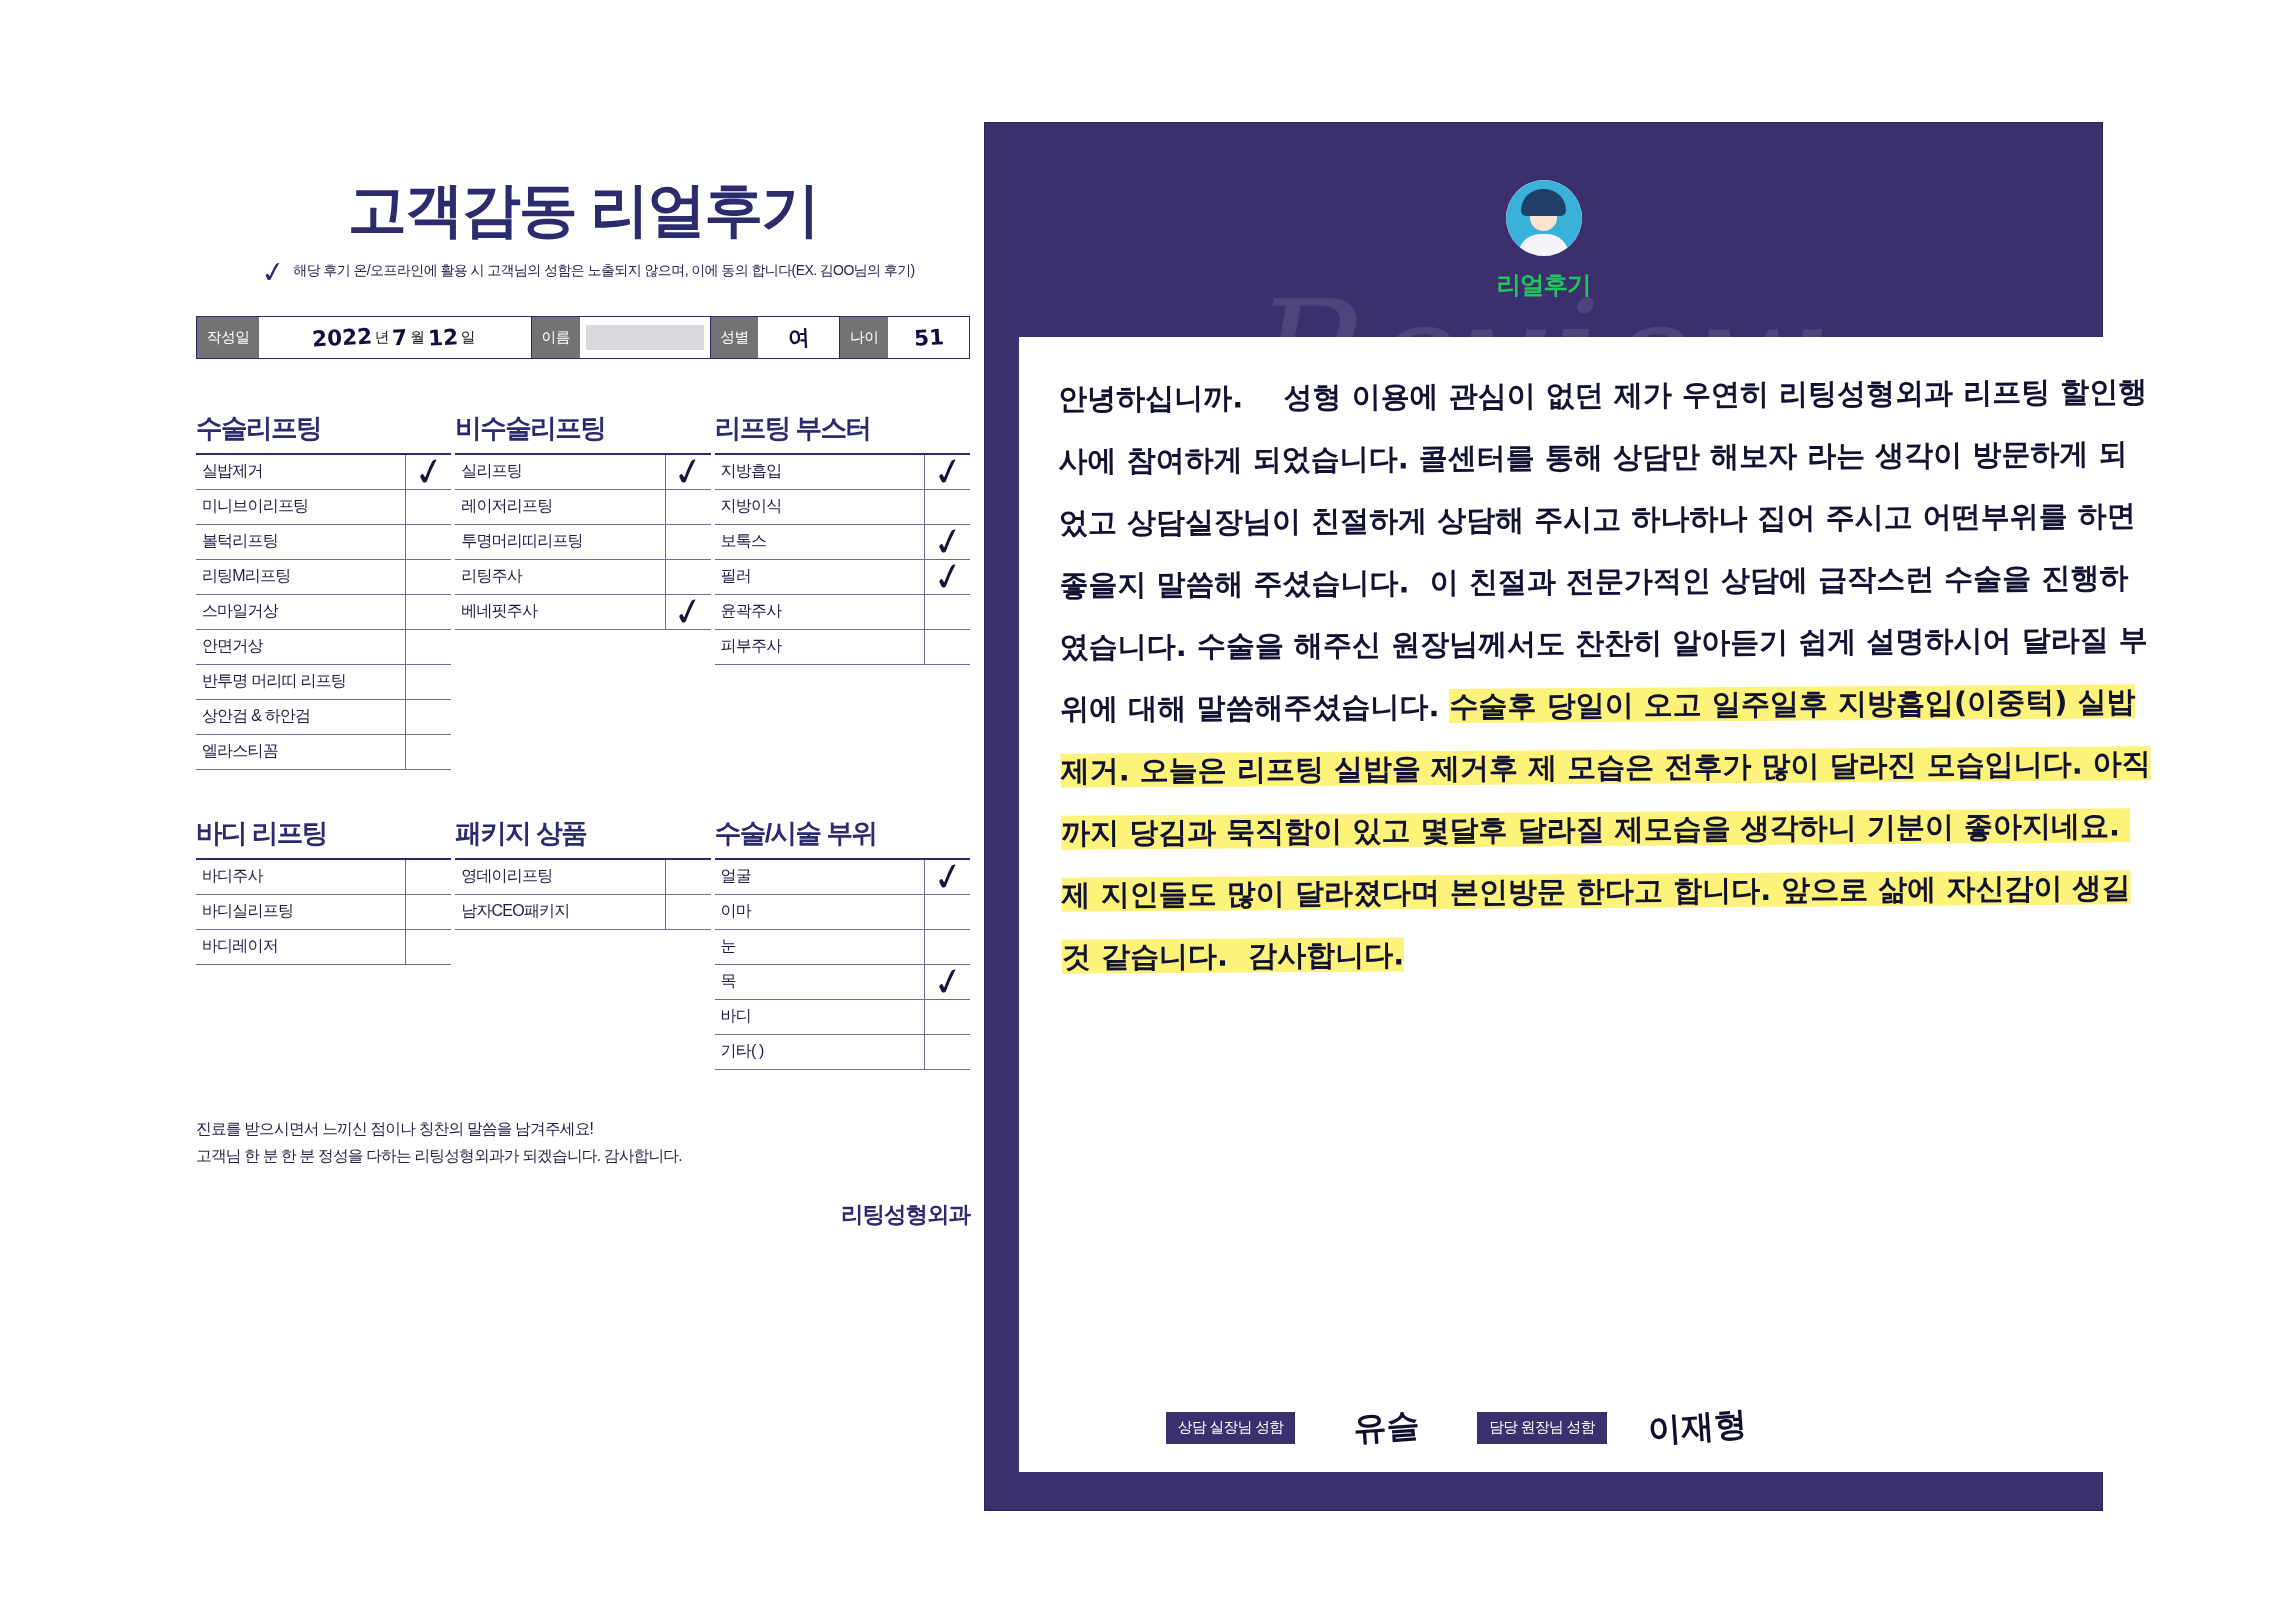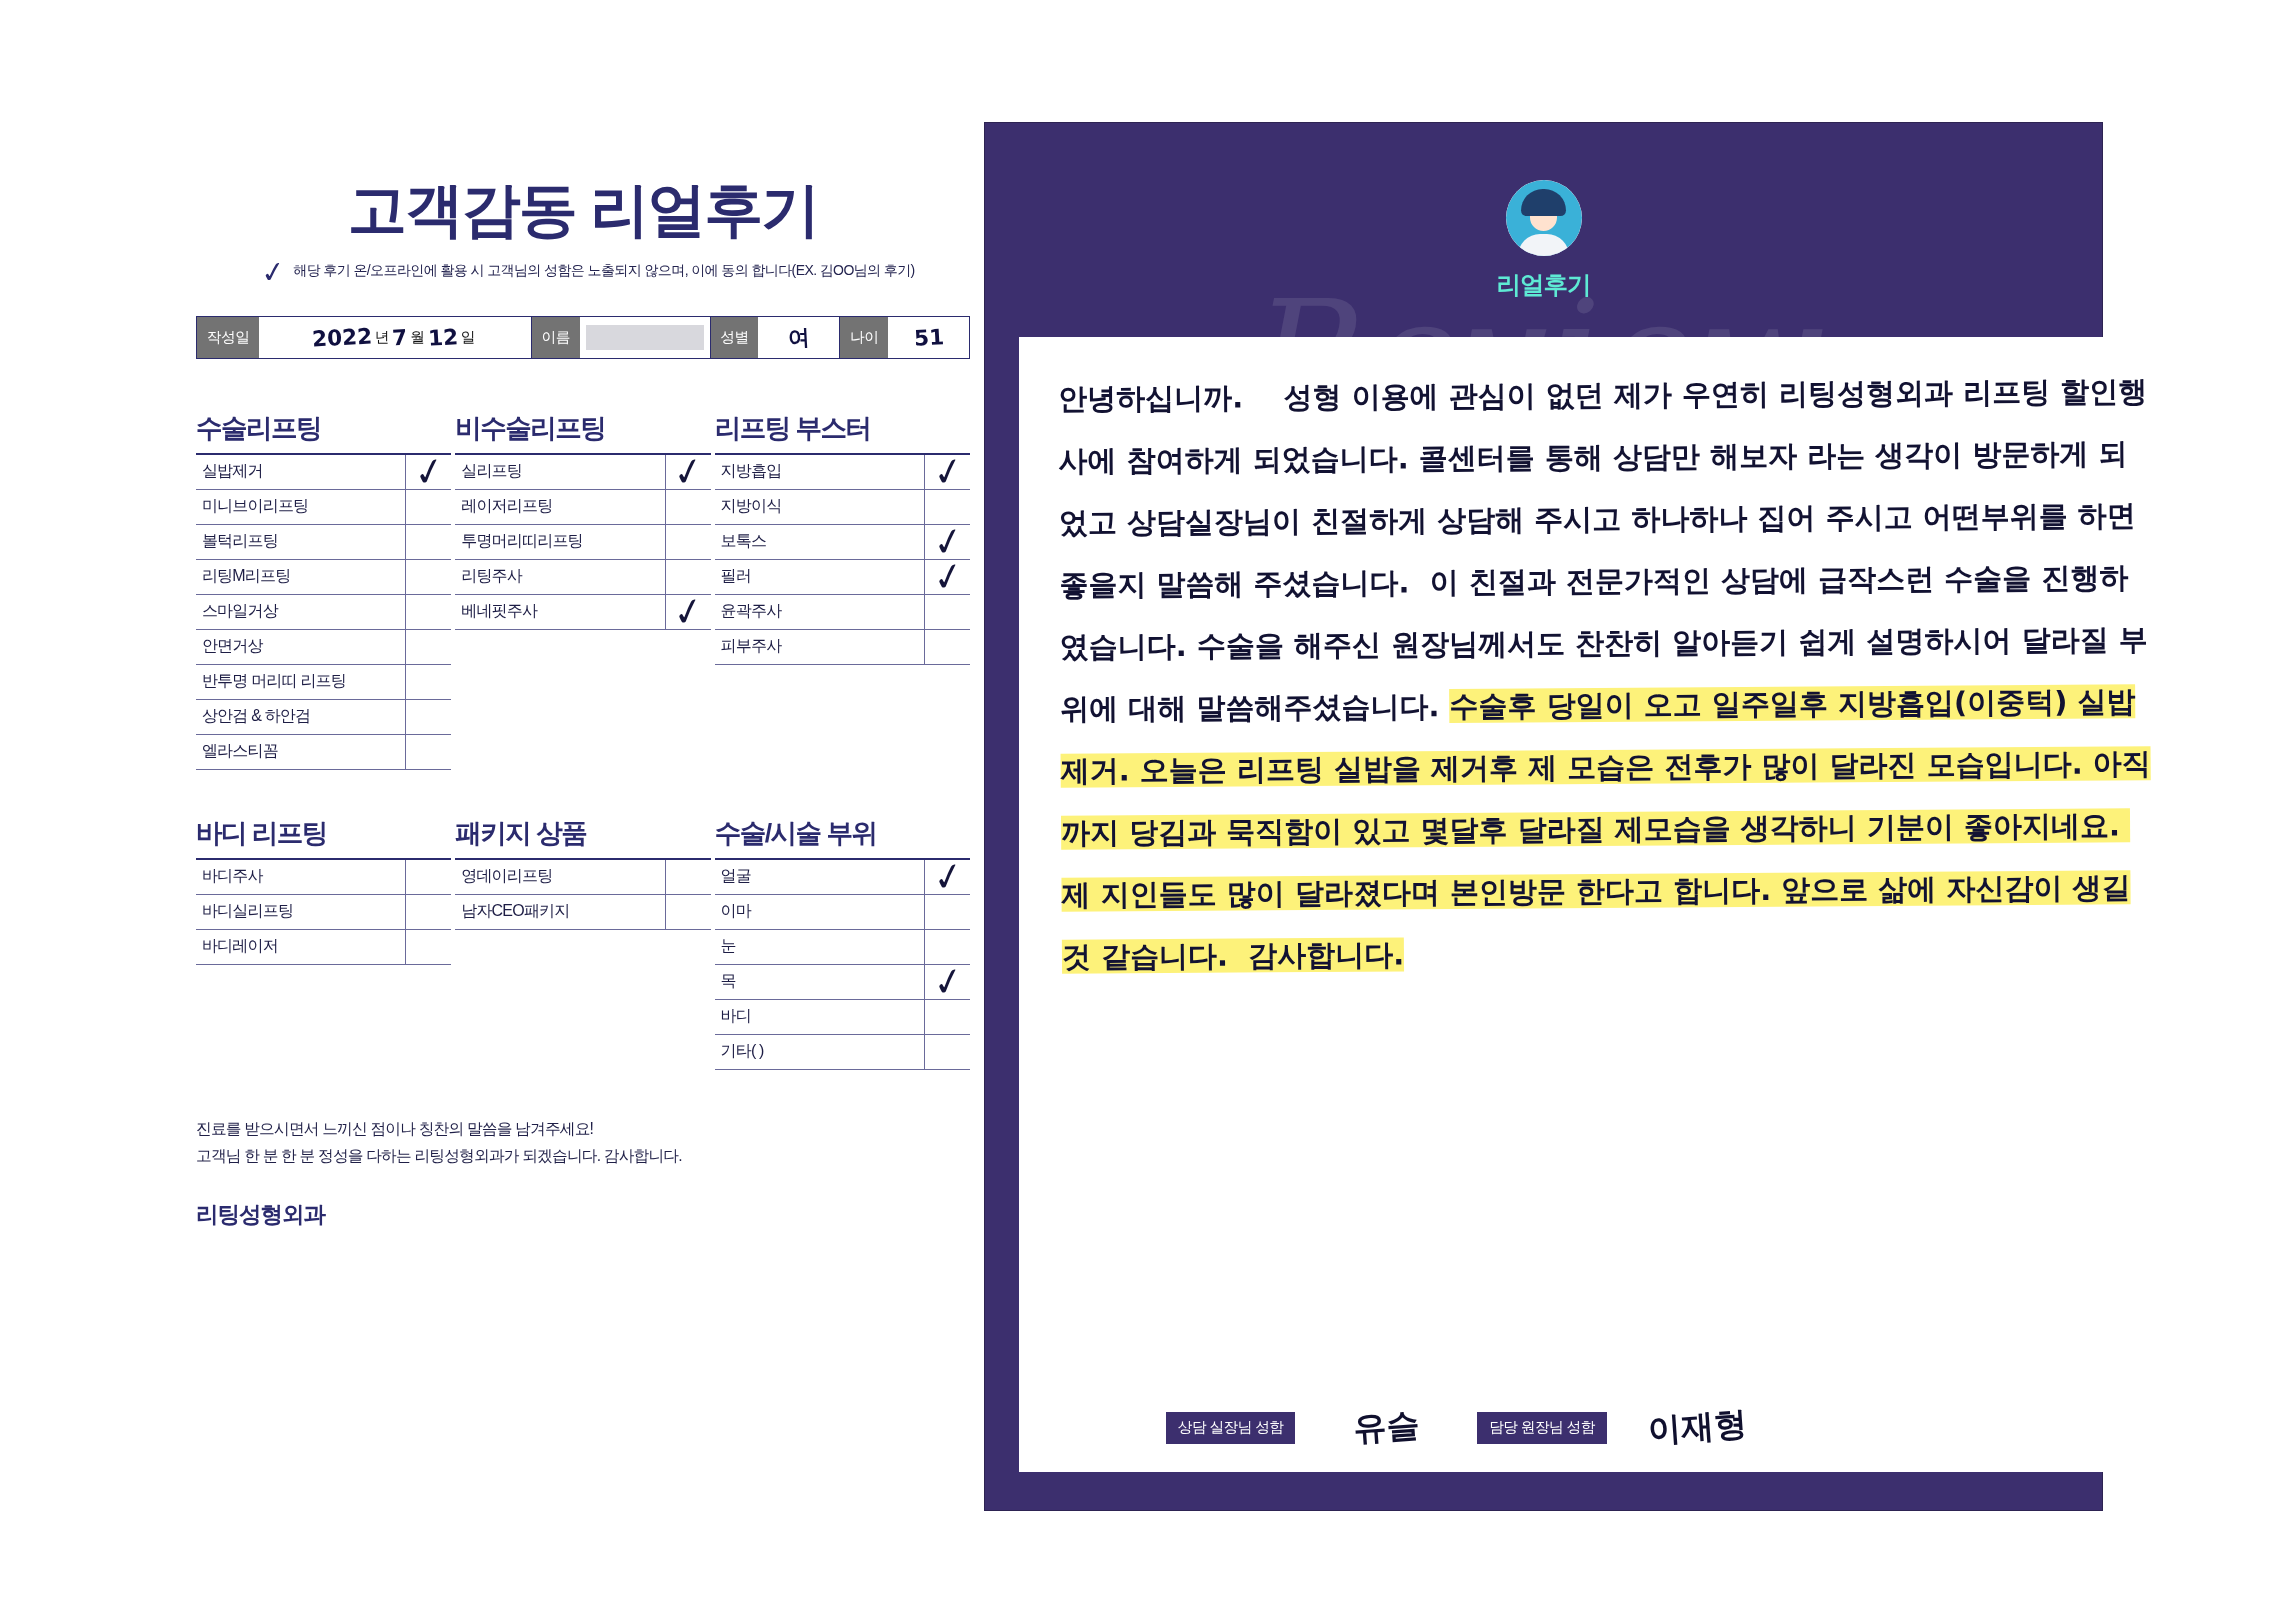--- a/index.html
+++ b/index.html
@@ -89,21 +89,21 @@
   }
   table.items tr.empty td{border-bottom:1px solid transparent;}
   table.items tr.empty td.mark{border-left:1px solid transparent;}
   .check{display:inline-block;transform:rotate(-10deg) scale(1.25,1.35);}
 
   .footer-note{
     text-align:left;font-size:15.7px;color:#1f1f47;line-height:1.75;
     letter-spacing:-0.8px;margin-top:9.8px;
   }
   .brand{
-    text-align:left;margin-top:29px;font-size:22.5px;font-weight:bold;
+    text-align:right;margin-top:29px;font-size:22.5px;font-weight:bold;
     color:#2b2b6e;letter-spacing:-1px;
   }
 
   
   .card{
     position:absolute;left:985px;top:123px;width:1117px;height:1387px;
     background:#3c2f6e;
     box-shadow:0 0 0 1px #2d2352;
   }
   .card-wm{
@@ -130,21 +130,21 @@
   }
   .avatar .skin{
     position:absolute;left:24.5px;top:21.6px;width:27.4px;height:29px;
     background:#ffe2cf;border-radius:13.7px 13.7px 15.7px 15.7px;
   }
   .avatar .body{
     position:absolute;left:12.7px;bottom:0;width:51px;height:21.6px;
     background:#f2f4f8;border-radius:25.5px 25.5px 0 0;
   }
   .card-logo-text{
-    display:block;margin-top:7.8px;color:#5eead4;font-size:24.5px;font-weight:bold;
+    display:block;margin-top:7.8px;color:#22c55e;font-size:24.5px;font-weight:bold;
     letter-spacing:-1px;
   }
   .sheet{
     position:absolute;left:34px;top:214px;width:1164px;height:1135px;
     background:#ffffff;
   }
   .hw{
     position:absolute;left:41px;right:29px;top:27.4px;
     font-family:"DejaVu Sans",sans-serif;
     color:#121232;

